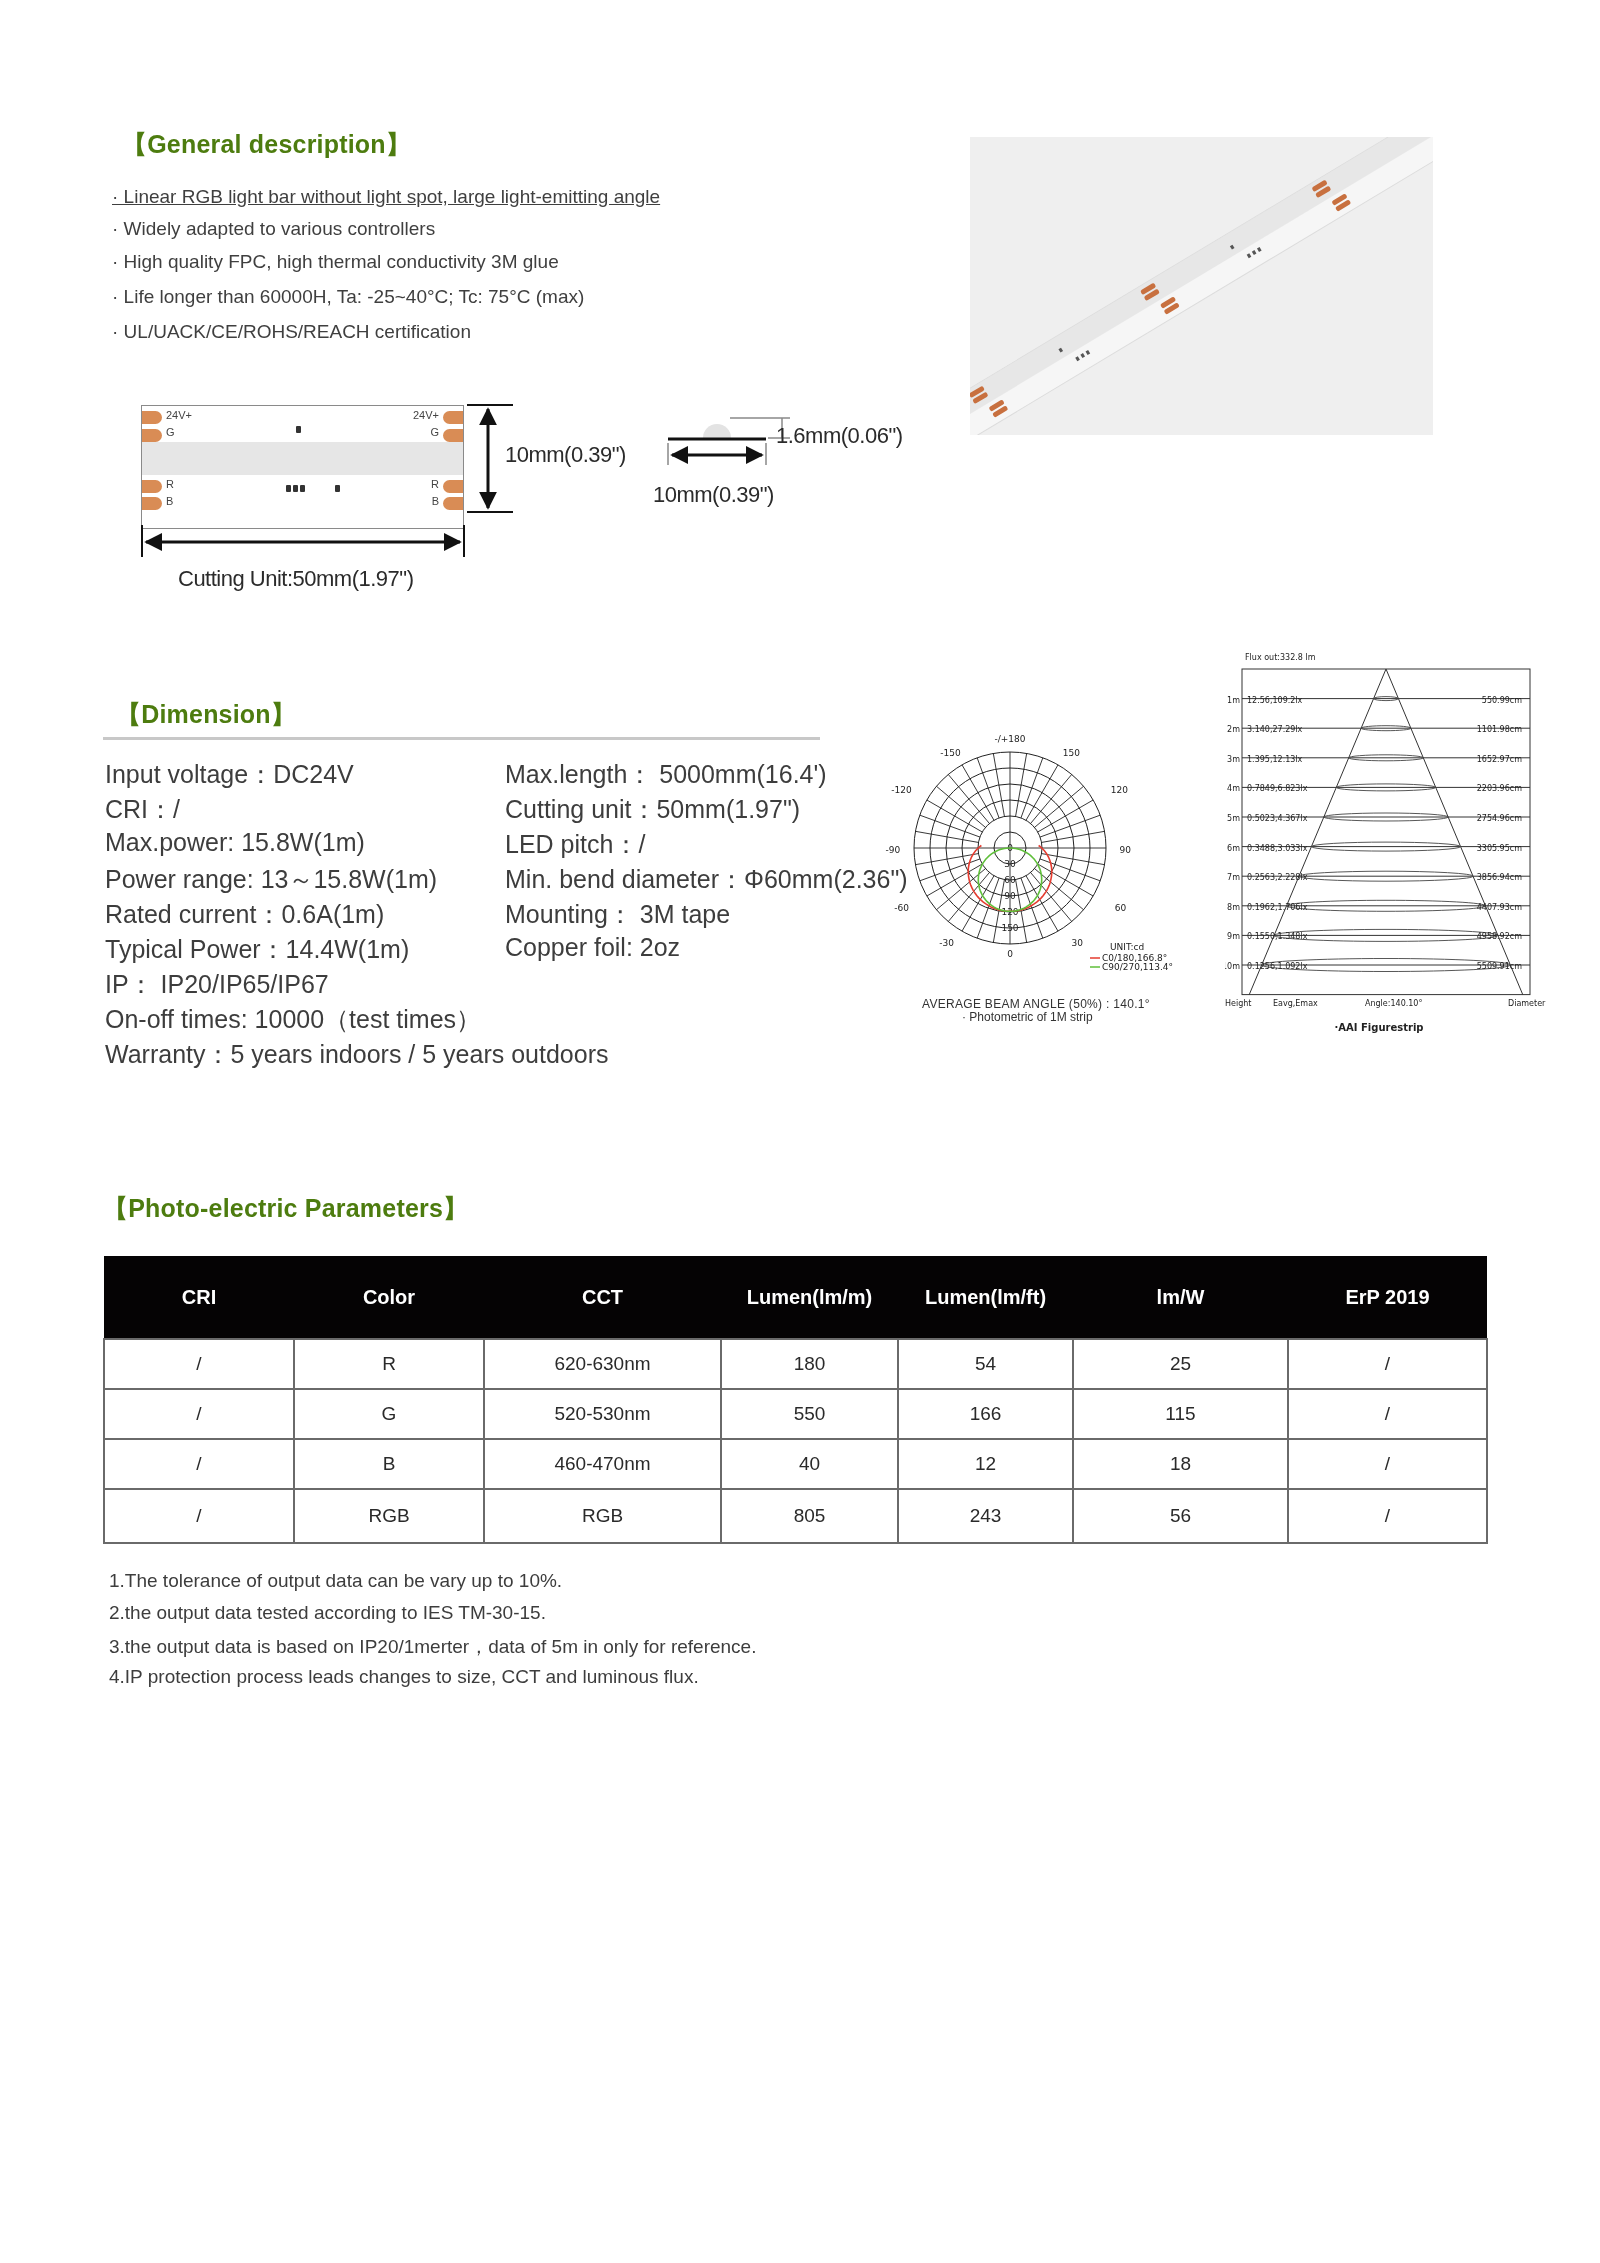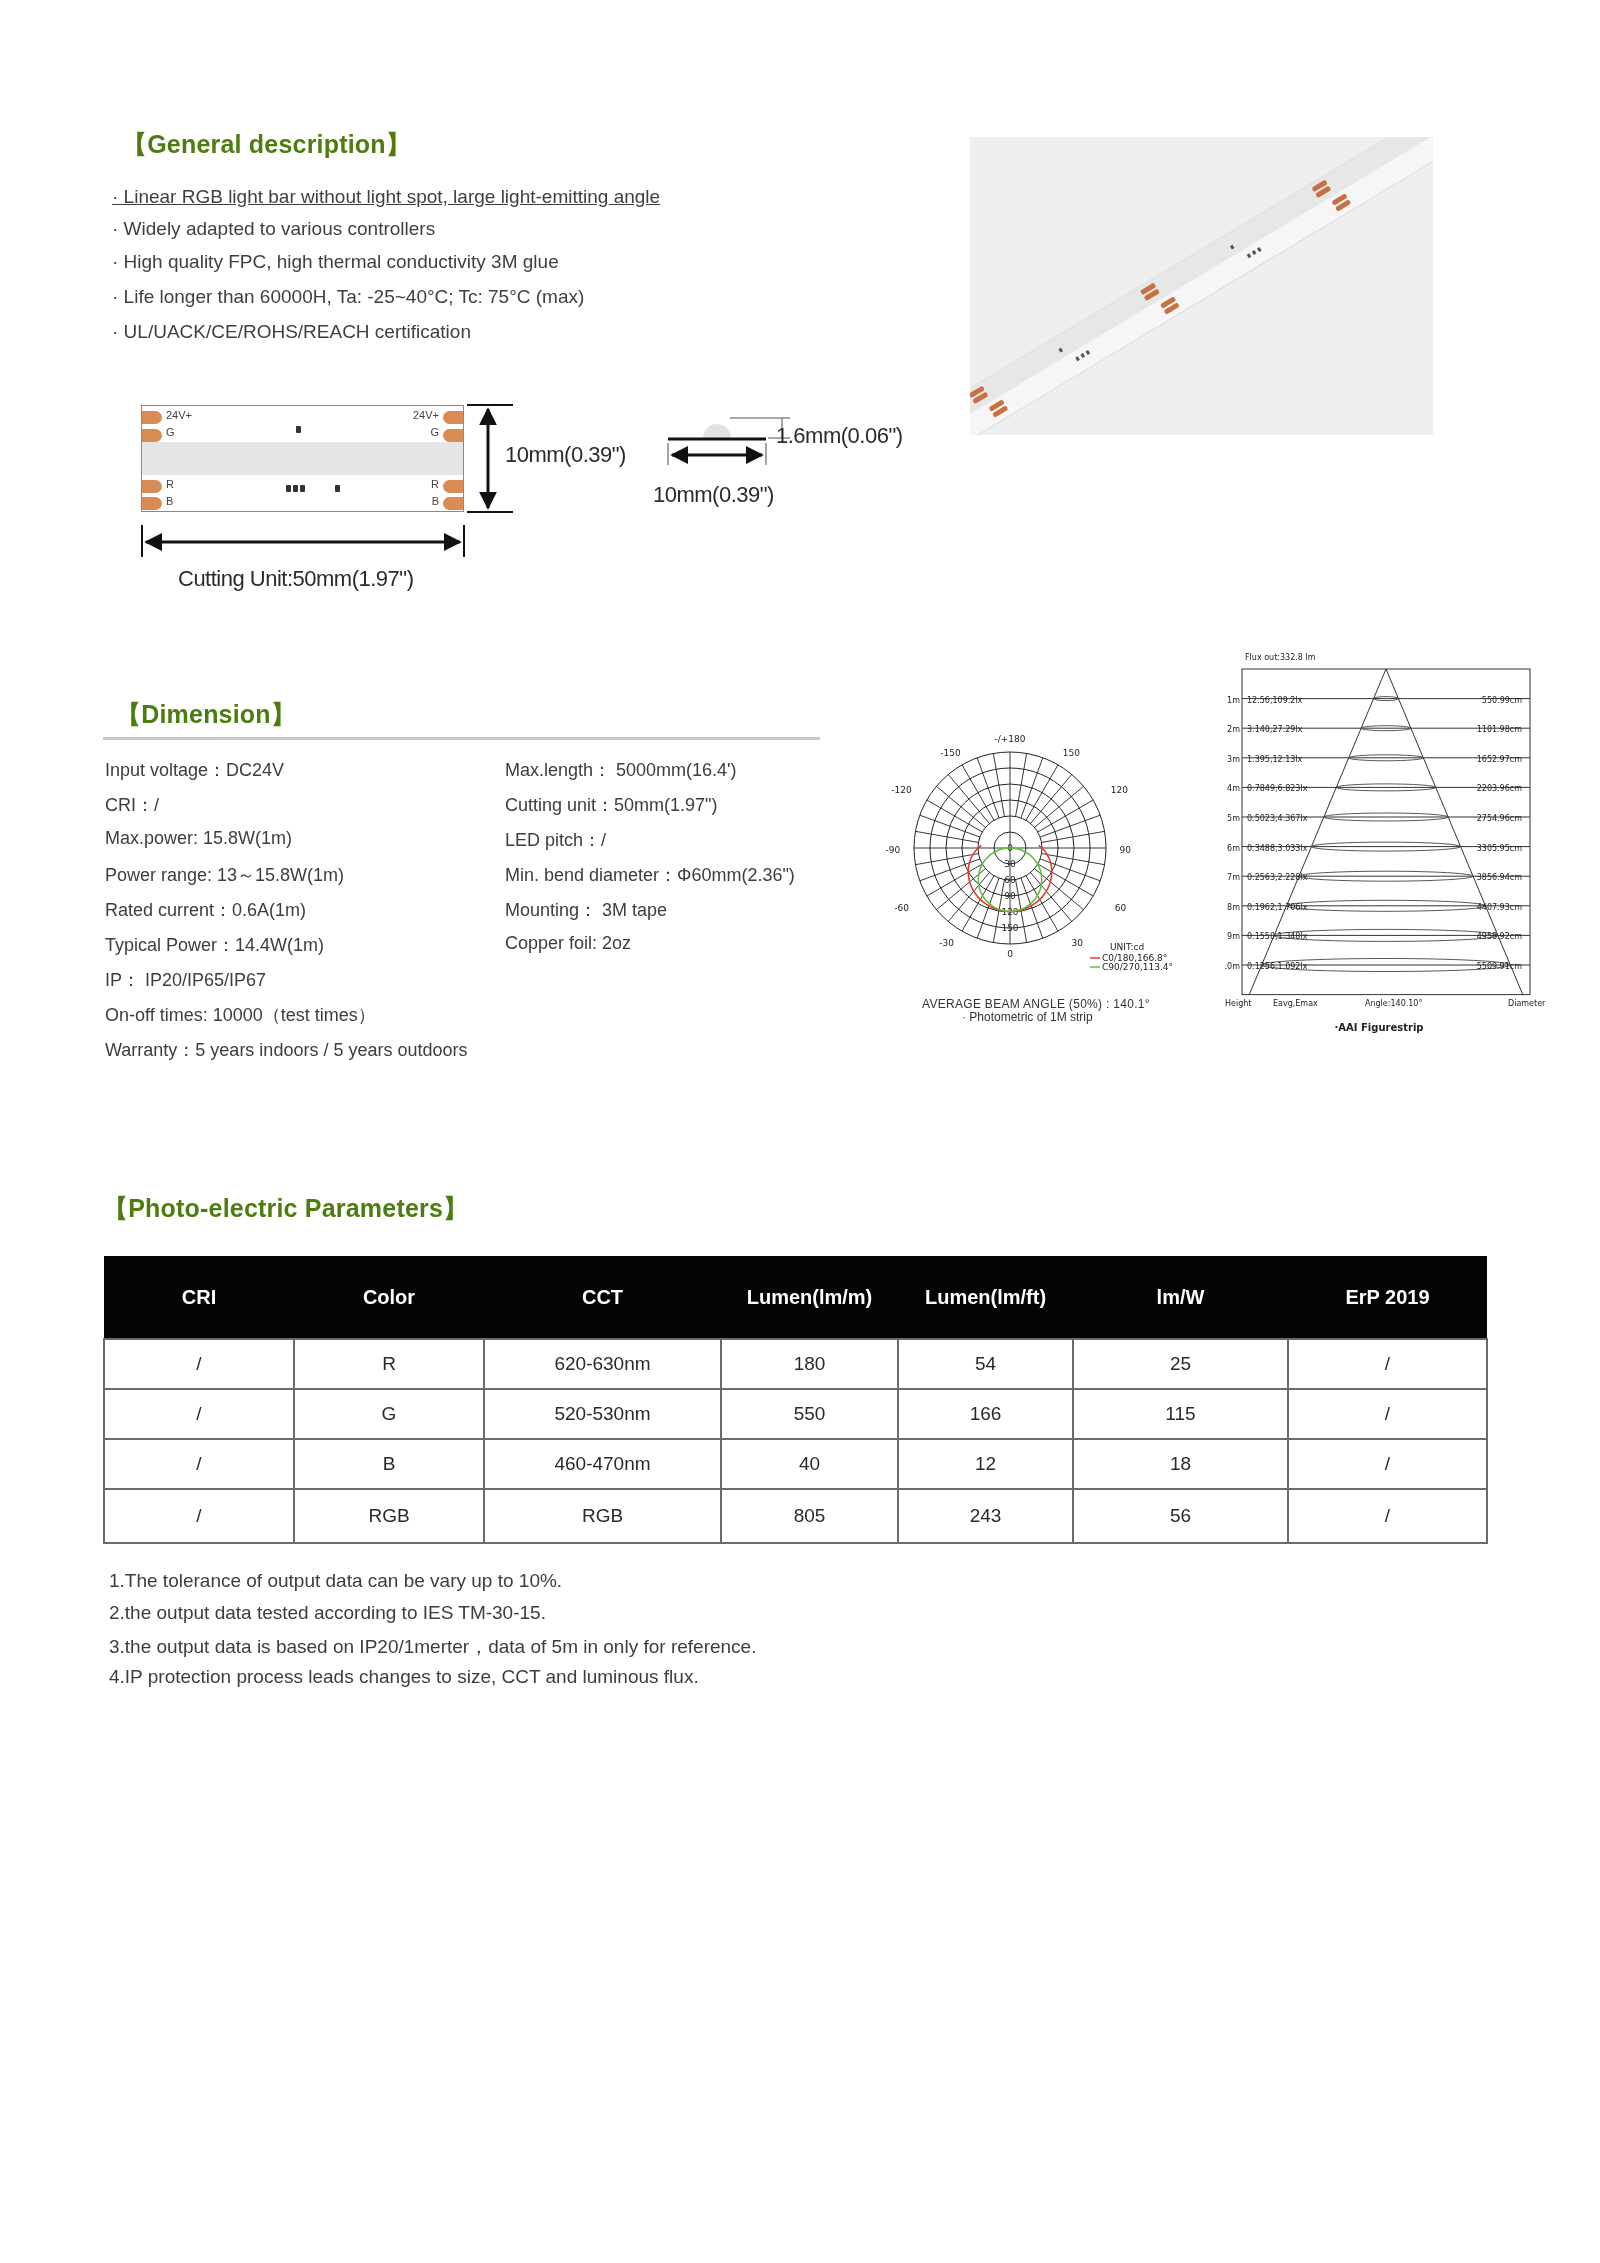--- a/index.html
+++ b/index.html
@@ -1,25 +1,25 @@
 <!DOCTYPE html>
 <html><head>
   <meta charset="utf-8">
   <style>
     html, body { margin: 0; padding: 0; background: #ffffff; }
     body { width: 1600px; height: 2263px; position: relative; overflow: hidden;
            font-family: "Liberation Sans", sans-serif; color: #3a3a3a; }
     .abs { position: absolute; }
     .h-title { font-weight: bold; font-size: 25px; color: #4d7c0f; letter-spacing: 0.2px; }
     .gd-line { font-size: 19px; color: #3f3f3f; white-space: nowrap; }
-    .dim-line { font-size: 18px; color: #3d3d3d; white-space: nowrap; }
+    .dim-line { font-size: 25px; color: #3d3d3d; white-space: nowrap; }
     .note-line { font-size: 19px; color: #3d3d3d; white-space: nowrap; }
 
     
-    .strip { left: 141px; top: 405px; width: 323px; height: 107px; border: 1.5px solid #8a8a8a;
+    .strip { left: 141px; top: 405px; width: 323px; height: 124px; border: 1.5px solid #8a8a8a;
              background: #fff; box-sizing: border-box; text-align: right; }
     .strip .band { position: absolute; left: 0; right: 0; top: 36px; height: 33px; background: #e6e6e6; }
     .pad { position: absolute; width: 20px; height: 13px; background: #d98c55; }
     .pad.l { left: 0; border-radius: 0 8px 8px 0; }
     .pad.r { right: 0; border-radius: 8px 0 0 8px; }
     .plabel { position: absolute; font-size: 11px; color: #444; }
     .chip { position: absolute; width: 5px; height: 7px; background: #333; border-radius: 1px; }
 
     .dim-text { font-size: 22px; color: #2b2b2b; white-space: nowrap; letter-spacing: -0.5px; }
 

